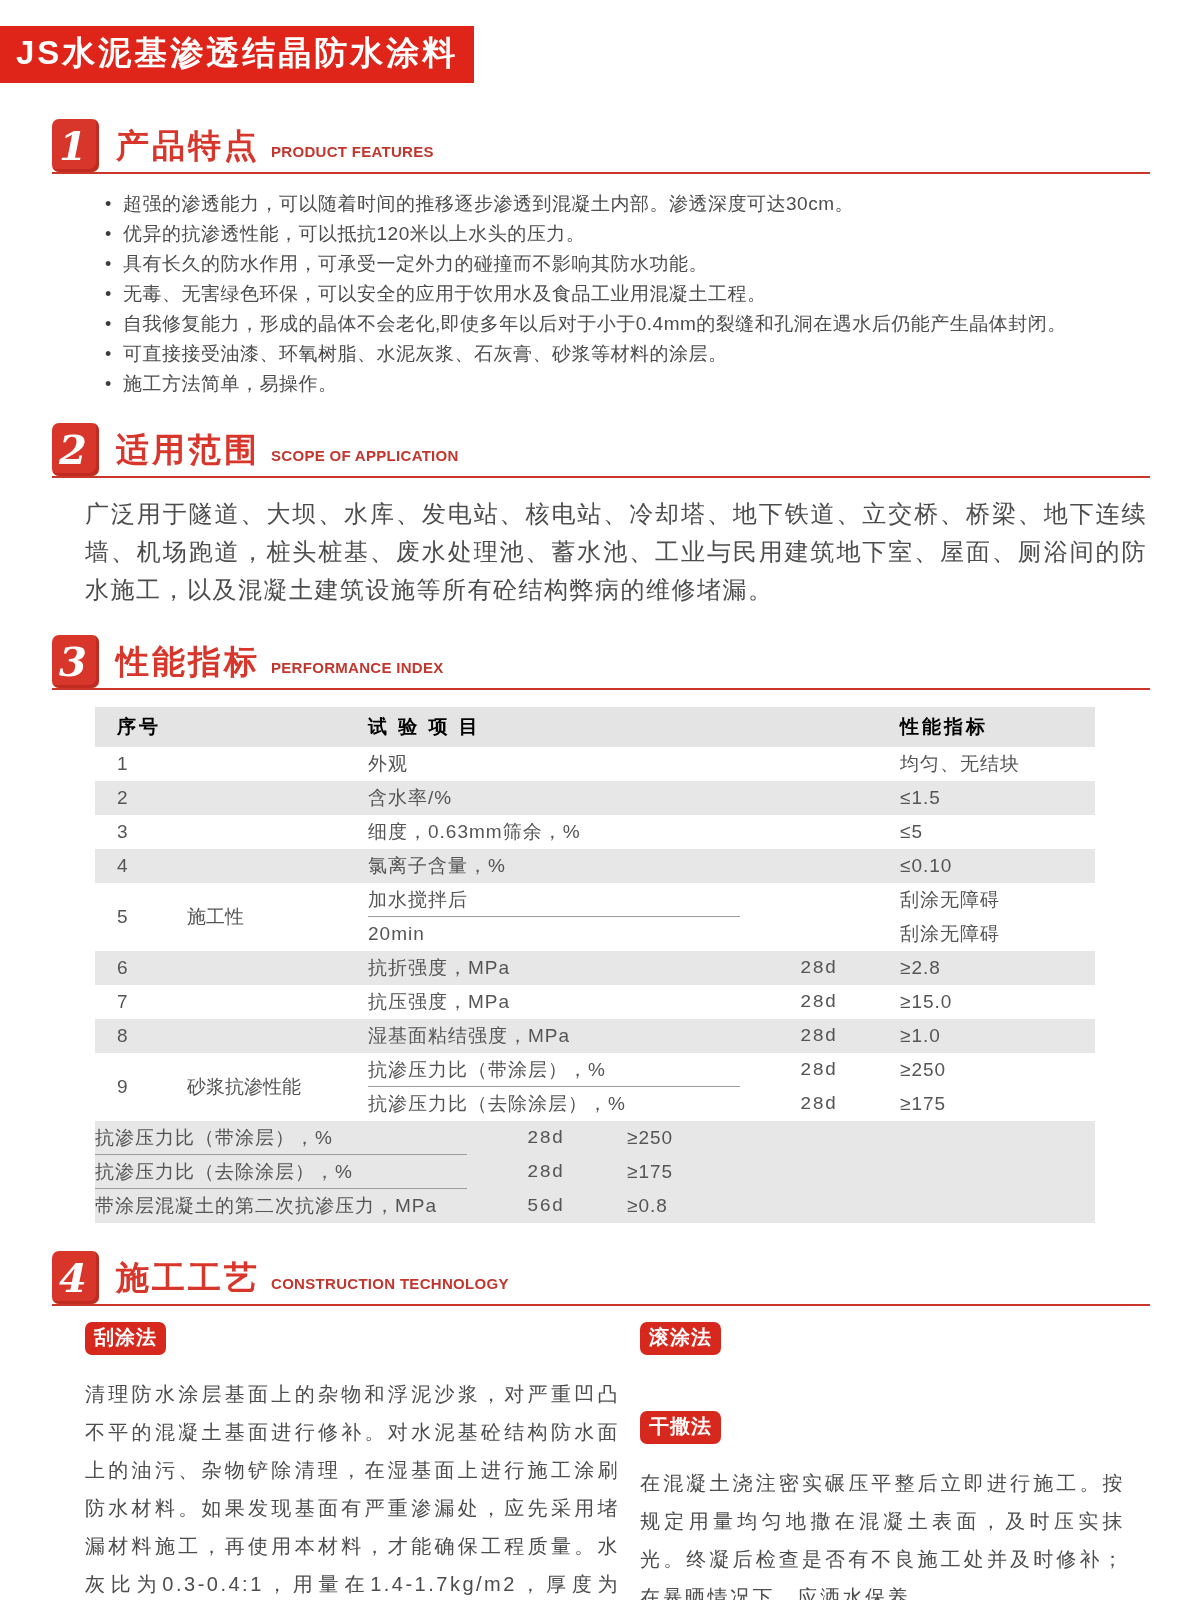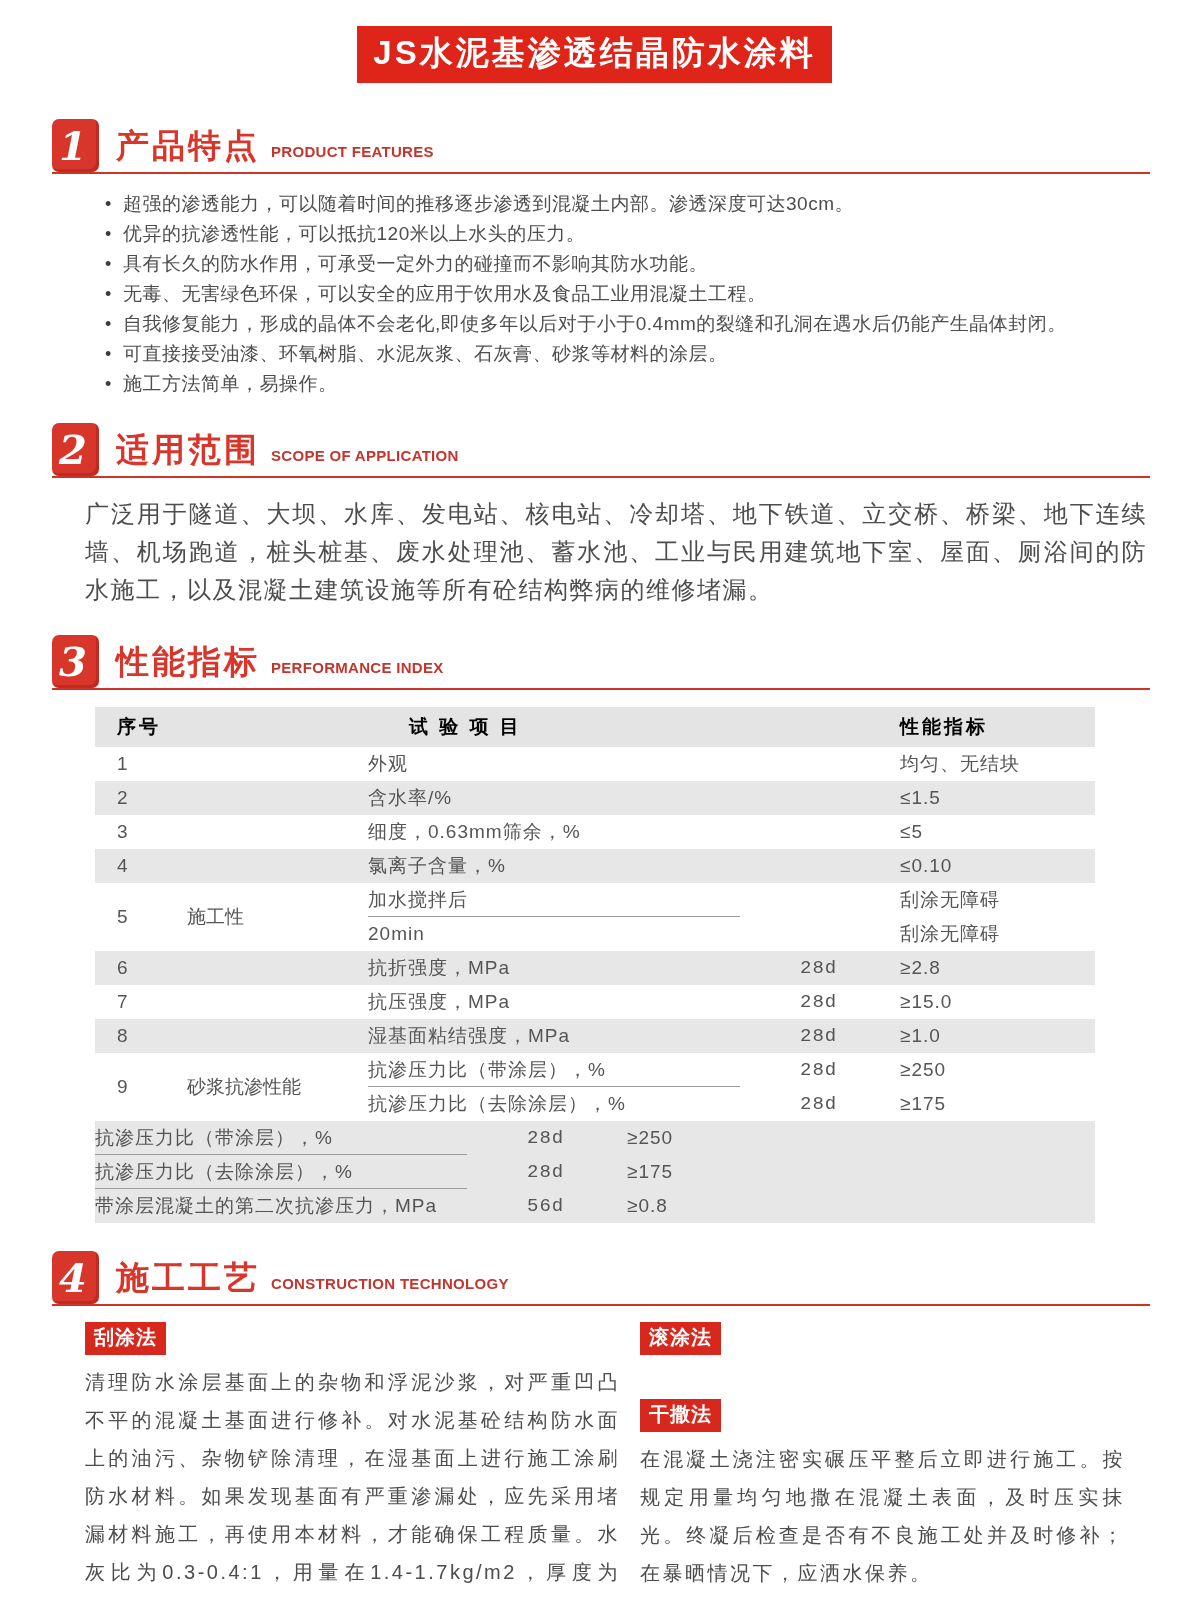--- a/index.html
+++ b/index.html
@@ -6,21 +6,21 @@
   html,body { width:1189px; }
   body {
     height:1600px;
     background:#ffffff;
     font-family:"Liberation Sans","DejaVu Sans",sans-serif;
     color:#4a4a4a;
     overflow:hidden;
     position:relative;
   }
   
-  .banner-wrap { text-align:center; padding-top:26px; }
+  .banner-wrap { text-align:left; padding-top:26px; }
   .banner {
     display:inline-block;
     background:#df2419;
     color:#ffffff;
     font-size:33px;
     font-weight:bold;
     letter-spacing:3px;
     padding:5px 16px 7px 16px;
   }
   
@@ -91,21 +91,22 @@
   .construction .col-left  { width:535px; }
   .construction .col-right { margin-left:20px; width:485px; }
   .method-tag {
     display:inline-block;
     background:#d7281e;
     color:#ffffff;
     font-size:20px;
     font-weight:bold;
     letter-spacing:1px;
     padding:2px 9px 4px 9px;
-    margin-bottom:8px;
+    margin-bottom:20px;
+    border-radius:7px;
   }
   .method-text {
     font-size:20px;
     line-height:38px;
     letter-spacing:2.5px;
     text-align:justify;
     color:#4d4d4d;
   }
   .method-gap { height:36px; }
   
@@ -159,21 +160,21 @@
 </div>
 <div class="perf-table">
   <div class="t-row head">
     <div class="t-cell t-no">
         <div class="t-line">序号</div>
       </div>
     <div class="t-cell t-group">
         <div class="t-line"></div>
       </div>
     <div class="t-cell t-name">
-        <div class="t-line" style="border-bottom:none;margin-left:41px;">试 验 项 目</div>
+        <div class="t-line" style="border-bottom:none;">试 验 项 目</div>
       </div>
     <div class="t-cell t-age">
         <div class="t-line"></div>
       </div>
     <div class="t-cell t-value">
         <div class="t-line">性能指标</div>
       </div>
   </div>
   <div>
       <div class="t-row">

